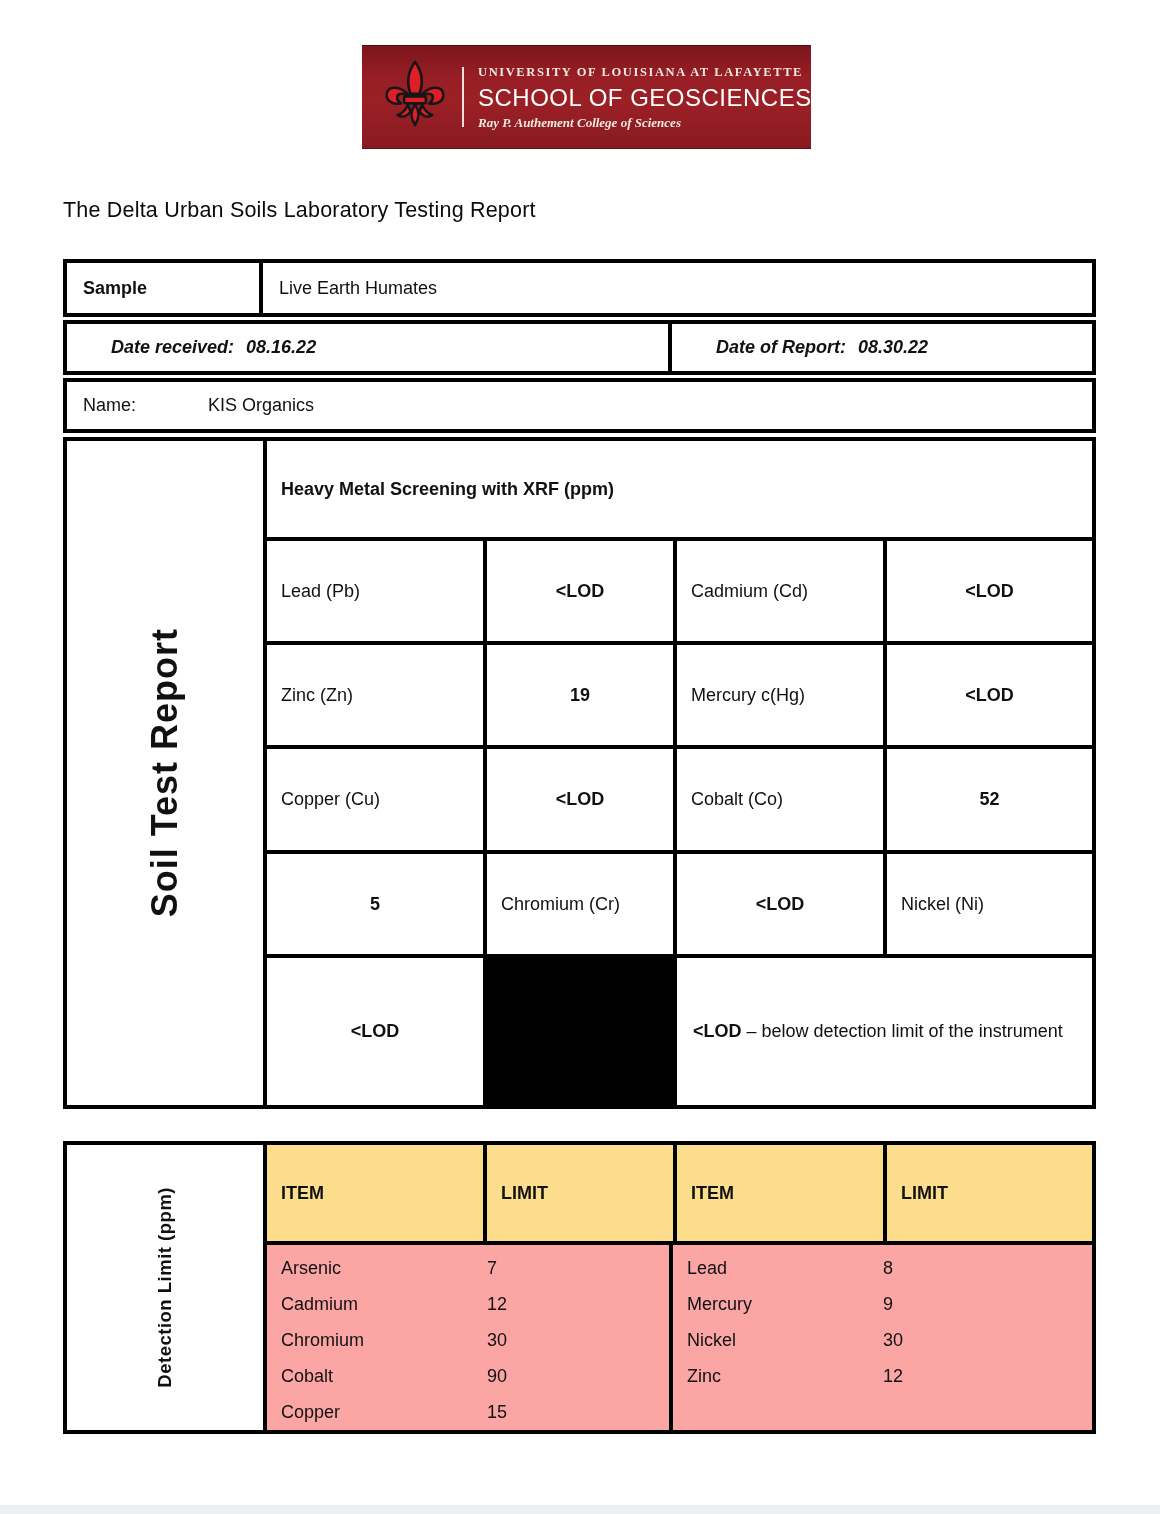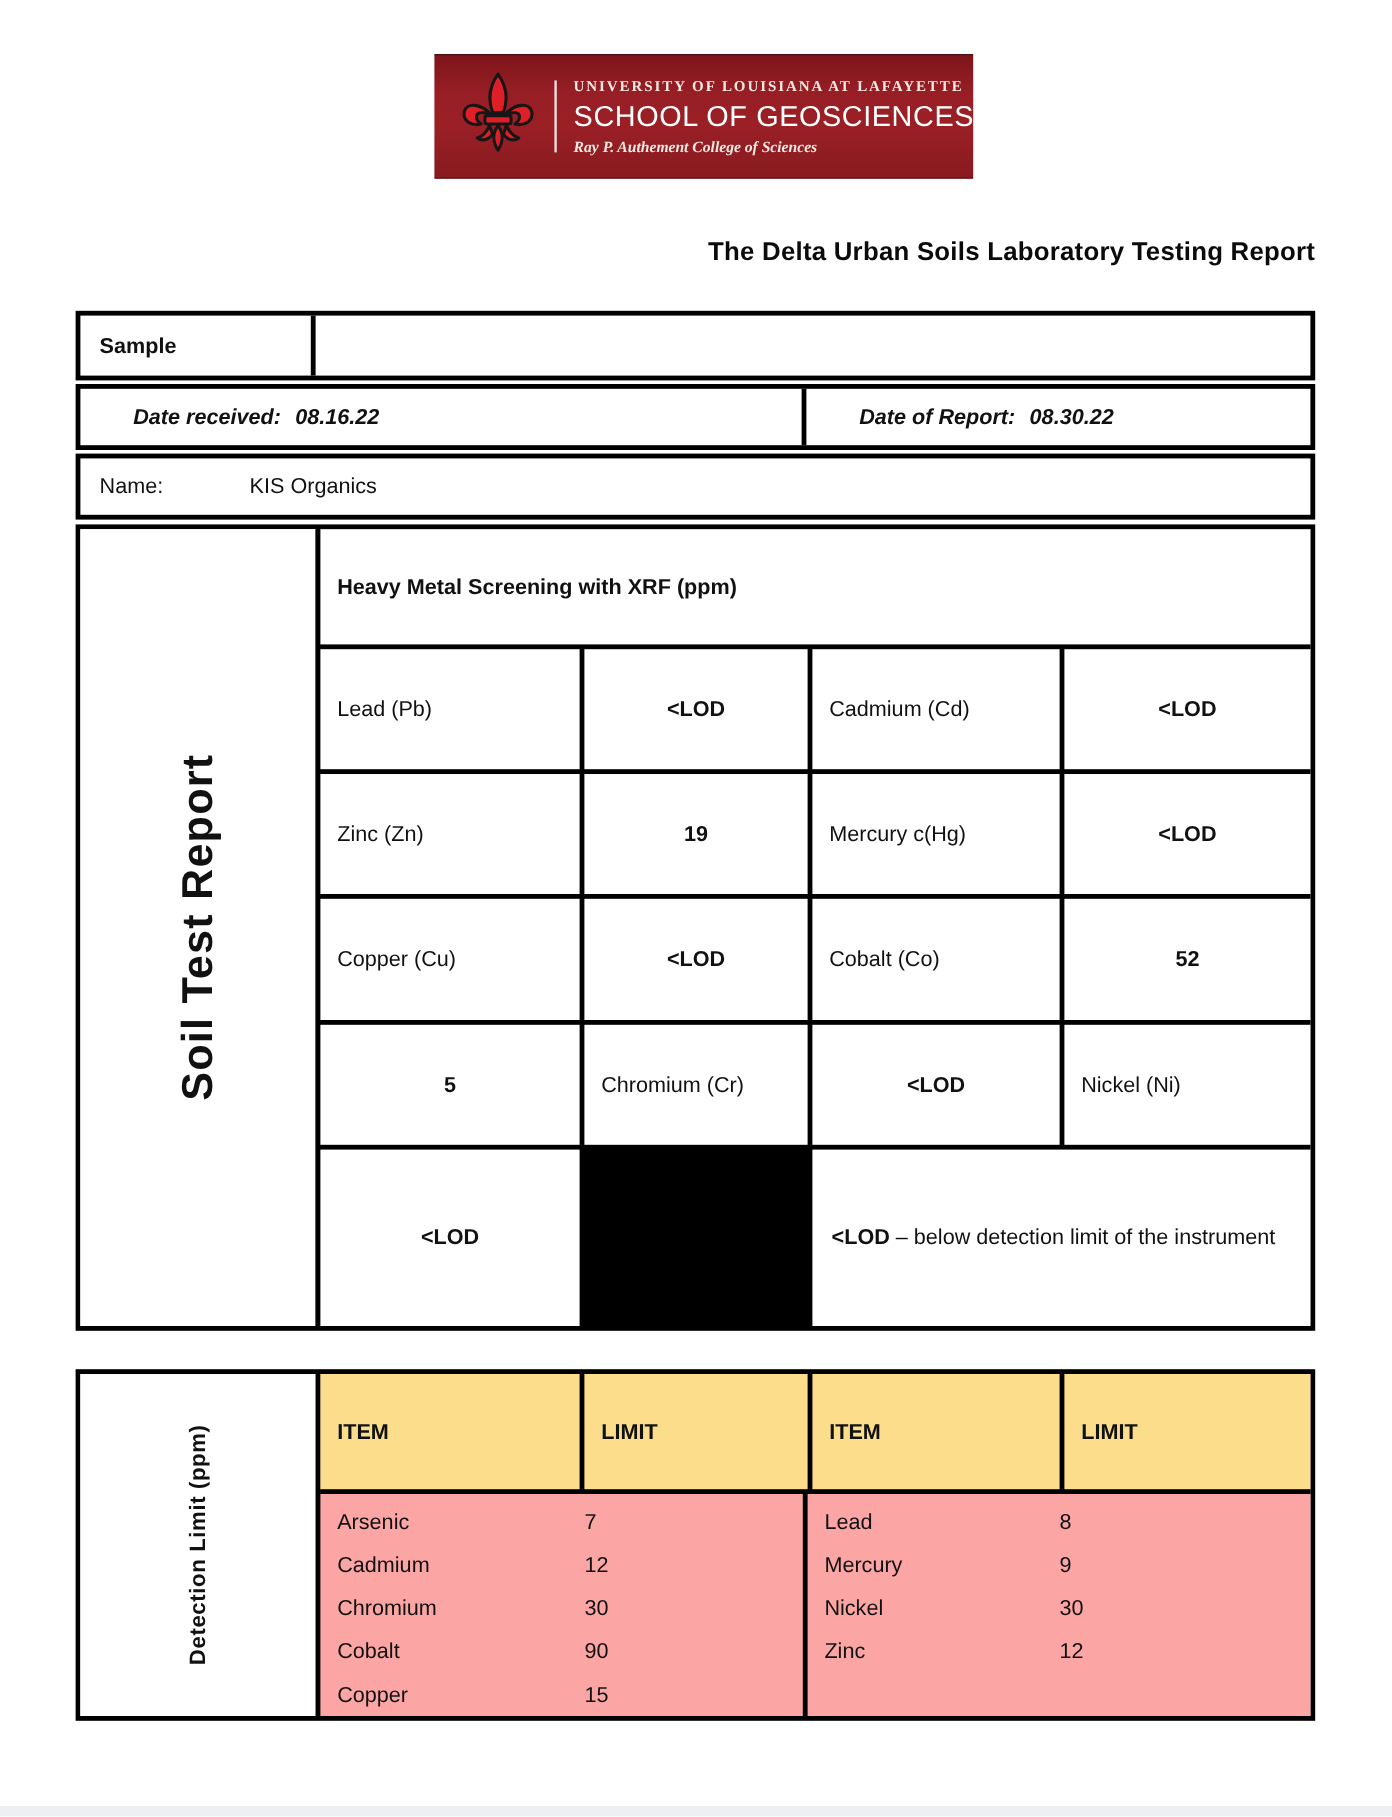--- a/index.html
+++ b/index.html
@@ -25,22 +25,22 @@
     font-family:"Liberation Sans", sans-serif; font-size:24px; letter-spacing:.5px;
     color:#ffffff; white-space:nowrap; margin-top:4px; font-weight:500;
   }
   .banner-college {
     font-family:"Liberation Serif", serif; font-style:italic; font-weight:bold;
     font-size:13px; color:#f3e9e2; margin-top:3px; white-space:nowrap;
   }
 
   
   .report-title {
-    position:absolute; left:63px; top:198px; width:1033px; text-align:right;
-    font-size:21.5px; font-weight:bold; color:#0b0b0b; letter-spacing:.2px;
+    position:absolute; left:63px; top:198px; width:1033px; text-align:left;
+    font-size:21.5px; font-weight:normal; color:#0b0b0b; letter-spacing:.2px;
   }
 
   
   .row-box { position:absolute; left:63px; width:1033px; border:4px solid #000; background:#fff; display:flex; }
   .row-sample { top:259px; height:58px; }
   .row-dates  { top:320px; height:55px; }
   .row-name   { top:378px; height:55px; }
   .info-cell { display:flex; align-items:center; padding-left:16px; font-size:18px; }
   .cell-sample-label { width:196px; border-right:4px solid #000; font-weight:bold; flex:none; }
   .cell-sample-value { flex:1; }
@@ -113,20 +113,21 @@
       <div class="banner-university">UNIVERSITY OF LOUISIANA AT LAFAYETTE</div>
       <div class="banner-school">SCHOOL OF GEOSCIENCES</div>
       <div class="banner-college">Ray P. Authement College of Sciences</div>
     </div>
   </div>
 
   <div class="report-title">The Delta Urban Soils Laboratory Testing Report</div>
 
   <div class="row-box row-sample">
     <div class="info-cell cell-sample-label">Sample</div>
+    <div class="info-cell cell-sample-value">Live Earth Humates</div>
   </div>
 
   <div class="row-box row-dates">
     <div class="info-cell cell-date-left italic-bold">
       <span>Date received:</span>
         <span class="label-gap"></span>
         <span>08.16.22</span>
     </div>
     <div class="info-cell cell-date-right italic-bold">
       <span>Date of Report:</span>

